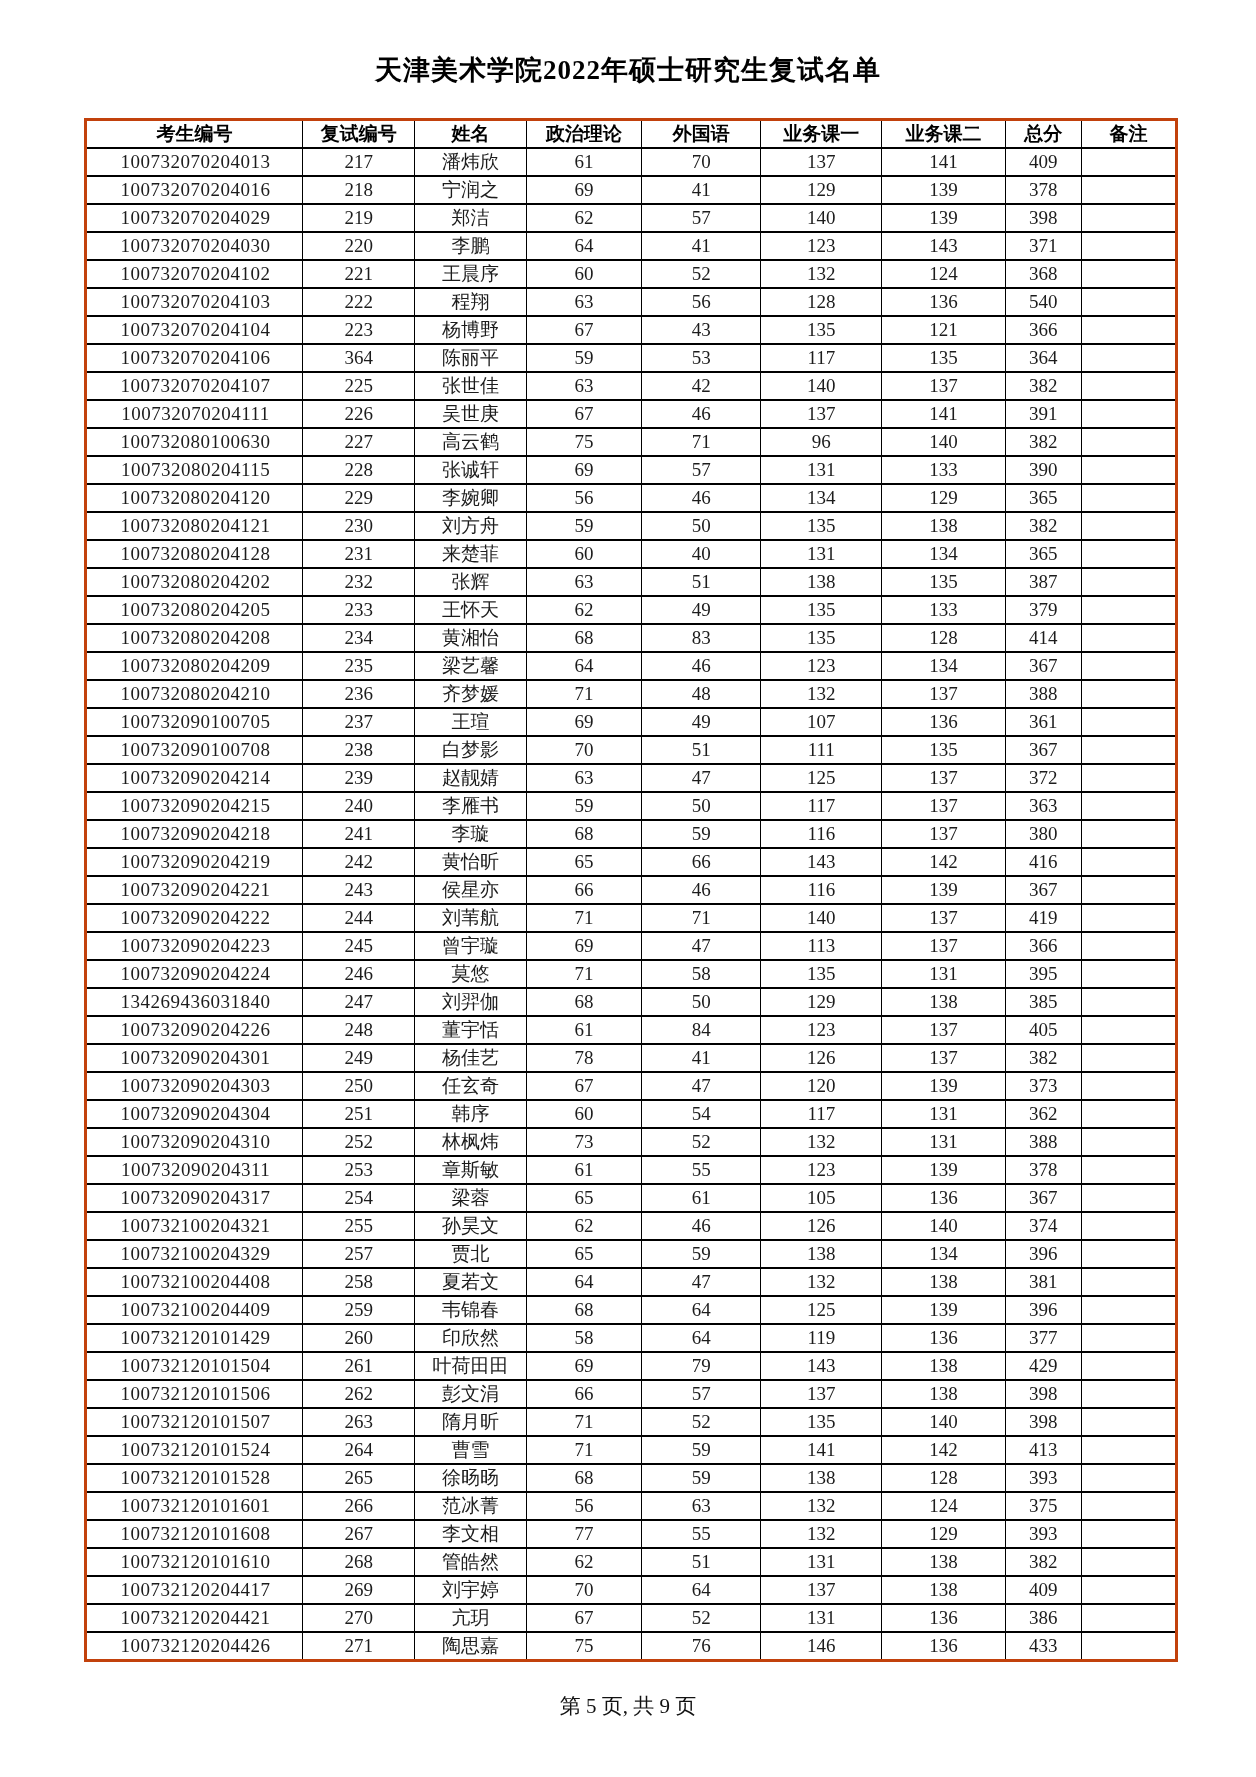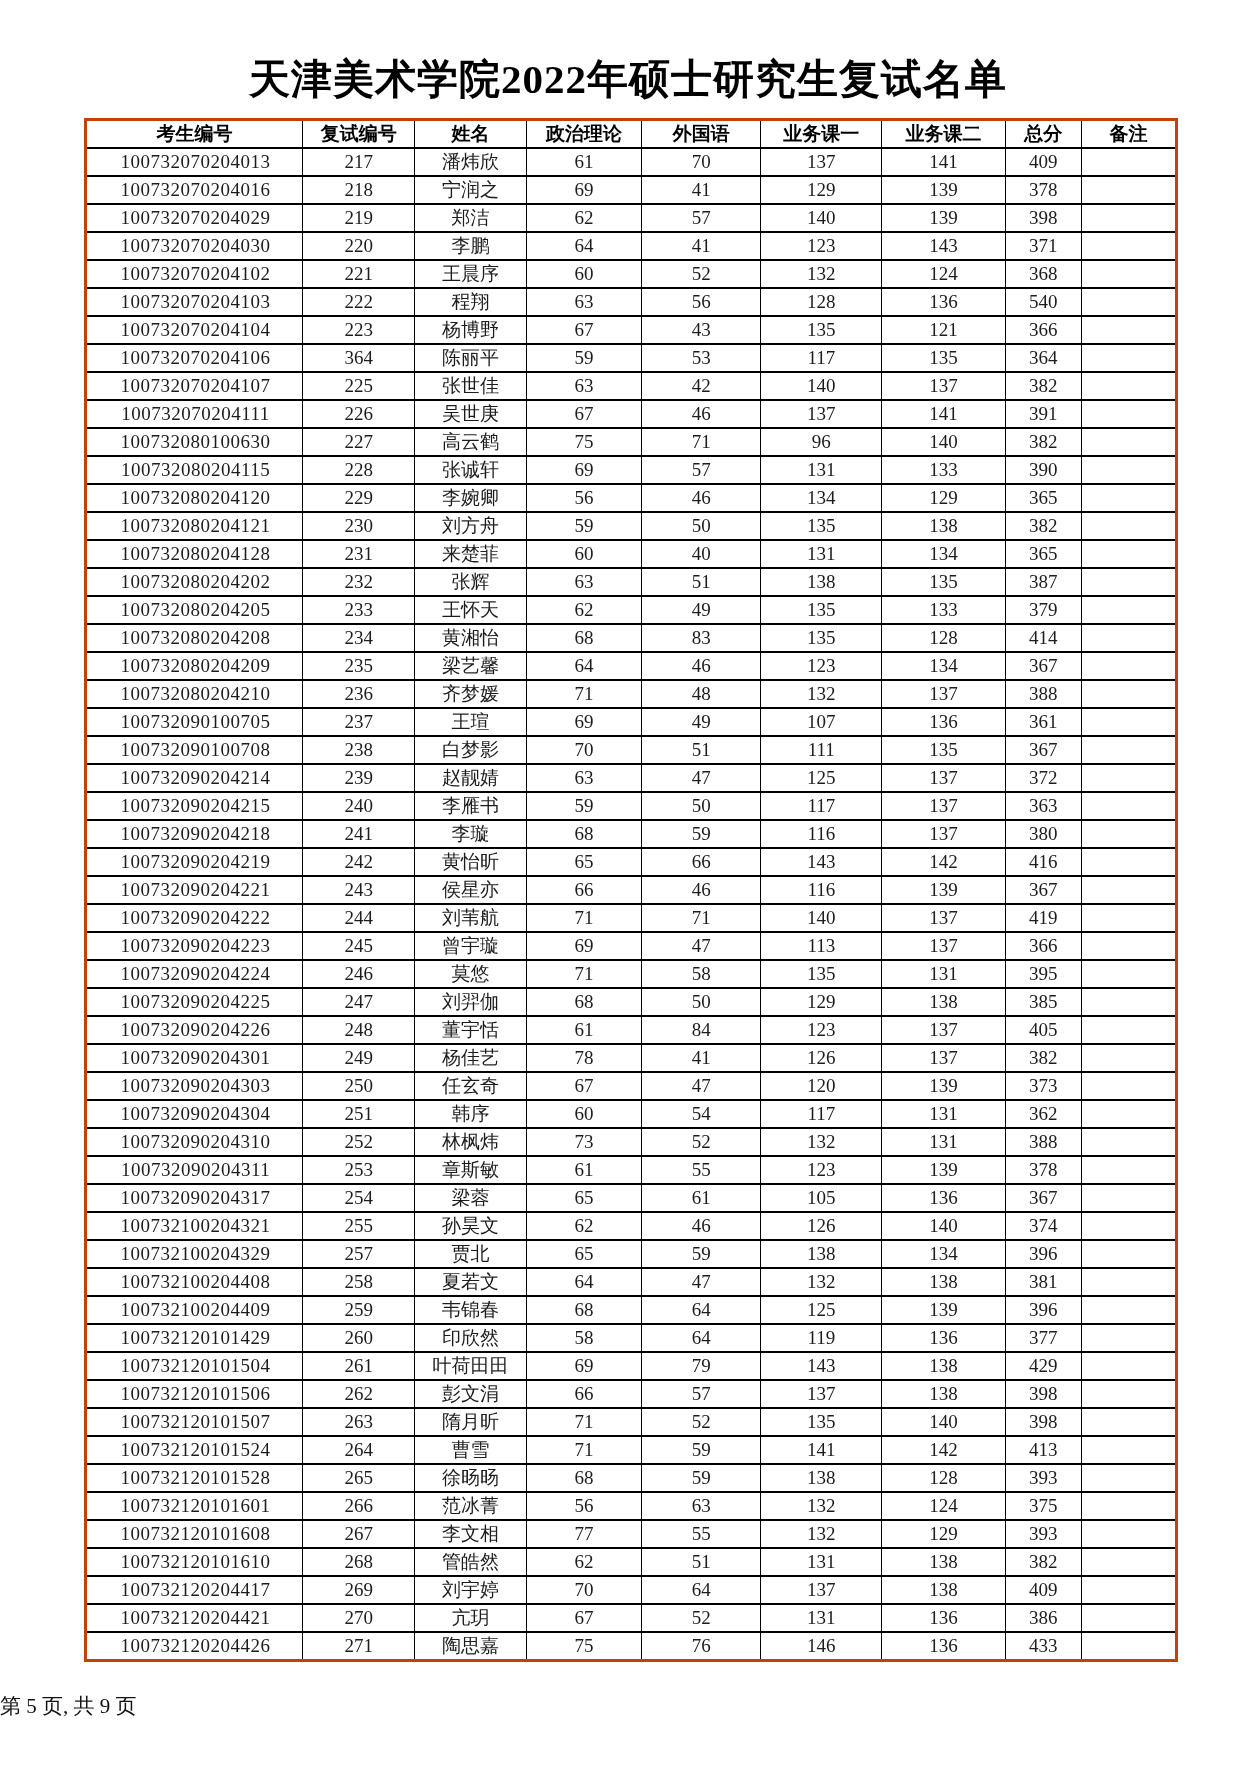--- a/index.html
+++ b/index.html
@@ -9,21 +9,21 @@
     margin:0 auto;
     background:#ffffff;
     font-family:"Liberation Serif","DejaVu Serif",serif;
     color:#000;
     overflow:hidden;
   }
   .title{
     position:absolute;
     top:52px;left:0;right:0;
     text-align:center;
-    font-size:41px;
+    font-size:27px;
     font-weight:700;
     letter-spacing:1px;
   }
   .roster{
     position:absolute;
     top:118px;left:84px;
     width:1094px;
     border-collapse:collapse;
     table-layout:fixed;
     border:3px solid #c2410c;
@@ -60,20 +60,21 @@
   .roster col:nth-child(3){width:10.2%;}
   .roster col:nth-child(4){width:10.6%;}
   .roster col:nth-child(5){width:10.9%;}
   .roster col:nth-child(6){width:11.1%;}
   .roster col:nth-child(7){width:11.3%;}
   .roster col:nth-child(8){width:7.0%;}
   .roster col:nth-child(9){width:8.7%;}
   .footer{
     position:absolute;
     top:1692px;left:0;right:0;
+    text-align:center;
     font-size:21px;
     font-family:"Liberation Serif","DejaVu Serif",serif;
     color:#111;
   }
 </style>
 </head>
 <body>
 
 <div class="page">
 
@@ -429,21 +430,21 @@
           <td>246</td>
           <td>莫悠</td>
           <td>71</td>
           <td>58</td>
           <td>135</td>
           <td>131</td>
           <td>395</td>
           <td></td>
         </tr>
         <tr>
-          <td>100732090204225</td>
+          <td>134269436031840</td>
           <td>247</td>
           <td>刘羿伽</td>
           <td>68</td>
           <td>50</td>
           <td>129</td>
           <td>138</td>
           <td>385</td>
           <td></td>
         </tr>
         <tr>

